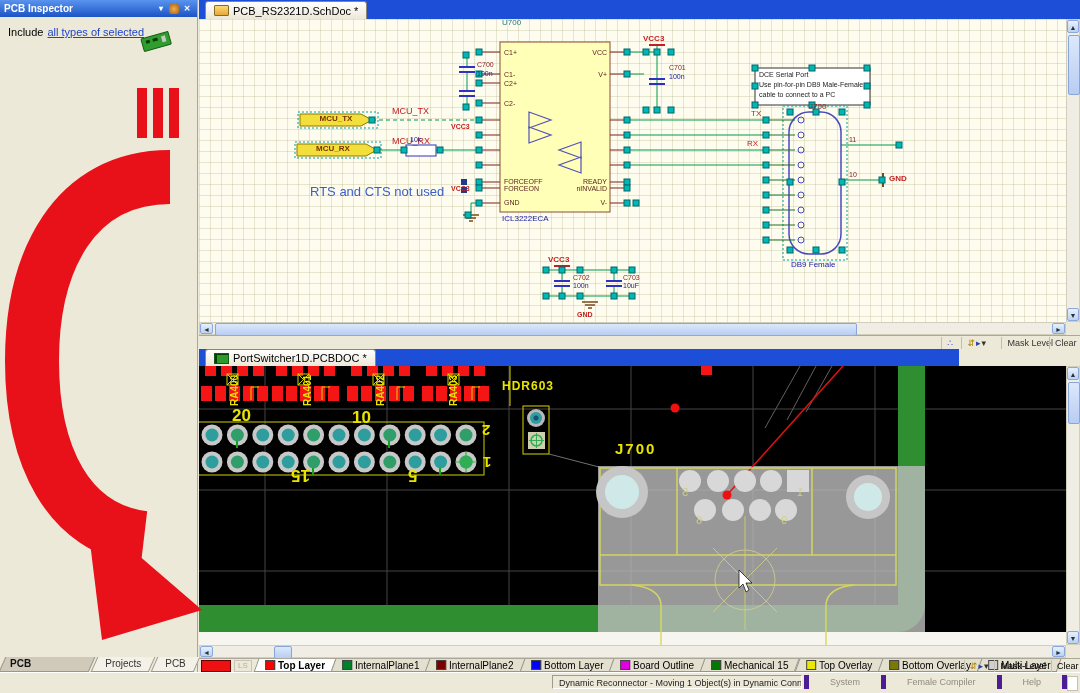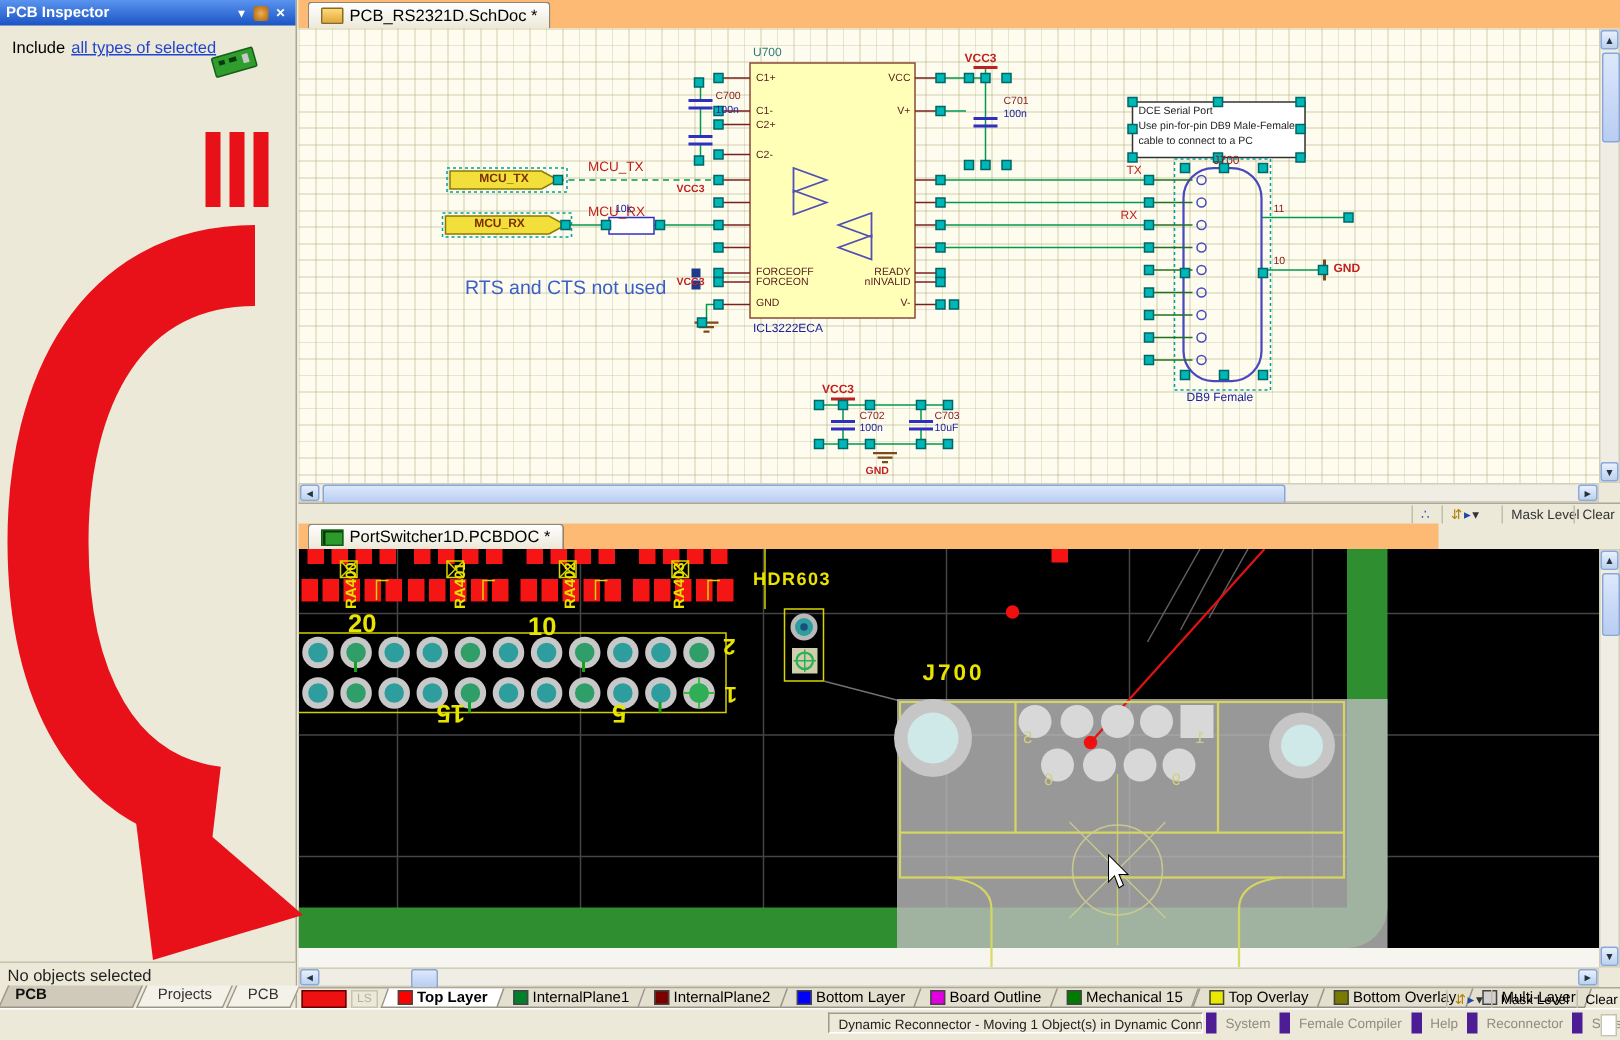--- a/index.html
+++ b/index.html
@@ -16,21 +16,21 @@
   .inc-row{position:absolute;left:8px;top:26px;font-size:11px;color:#000;}
   .inc-link{color:#2244cc;text-decoration:underline;margin-left:4px;cursor:pointer;}
   .insp-status{position:absolute;left:0;top:641px;width:197px;border-top:1px solid #c6c2b2;padding:3px 5px 0;font-size:11px;color:#222;box-sizing:border-box;background:#ece9d8;}
   .insp-tabs{position:absolute;left:2px;top:657px;height:15px;display:flex;gap:2px;}
   .itab{height:14px;padding:0 10px;font-size:10px;line-height:14px;background:#f4f2e8;border:1px solid #9a968a;border-top:none;transform:skewX(-24deg);color:#333;}
   .itab>span{display:inline-block;transform:skewX(24deg);}
   .itab.active{background:#cfcaba;font-weight:bold;color:#111;}
   #red-arrow{position:absolute;left:2px;top:86px;z-index:40;pointer-events:none;}
 
   
-  .tabbar{position:absolute;background:#fdba74;text-decoration:underline;}
+  .tabbar{position:absolute;background:#1d4ed8;text-decoration:underline;}
   .doctab{position:absolute;left:6px;top:1px;height:17px;display:flex;align-items:center;gap:4px;padding:0 8px;background:linear-gradient(#ffffff,#ece8d8);border:1px solid #8a8678;border-bottom:none;border-radius:3px 3px 0 0;font-size:11px;color:#000;}
   .folder{width:13px;height:9px;background:linear-gradient(#ffd977,#e2a93c);border:1px solid #8a6a20;border-radius:1px;}
   .boardic{width:13px;height:9px;background:#2c9b2c;border:1px solid #135c13;box-shadow:inset 2px 1px 0 #0a3a0a;}
   .hscroll{position:absolute;height:13px;background:#f0eee4;border:1px solid #d2cebc;box-sizing:border-box;}
   .vscroll{position:absolute;width:14px;background:#f0eee4;border:1px solid #d2cebc;box-sizing:border-box;}
   .sarr{position:absolute;width:13px;height:11px;background:linear-gradient(#e8f0fd,#bcd2ee);border:1px solid #8aa8dc;border-radius:2px;font-size:7px;line-height:11px;text-align:center;color:#234;box-sizing:border-box;}
   .sarr.v{width:12px;height:13px;line-height:13px;}
   .sthumb{position:absolute;background:linear-gradient(#dce8fb,#b8cdf2);border:1px solid #88a6da;border-radius:2px;}
   .strip{position:absolute;background:#ece9d8;border-top:1px solid #aca899;font-size:9px;color:#333;}
   .strip .seg{position:absolute;top:1px;height:12px;line-height:12px;border-left:1px solid #c2beae;padding:0 5px;overflow:hidden;}
@@ -57,21 +57,21 @@
   .ltab>*{transform:skewX(20deg);}
   .ltab .sw{width:8px;height:8px;border:1px solid #444;display:inline-block;}
   .ltab.active{background:#ffffff;font-weight:bold;}
   .lt-right{position:absolute;right:0;top:1px;height:12px;display:flex;align-items:center;font-size:9px;}
   .lt-right .seg{border-left:1px solid #c2beae;padding:0 5px;height:12px;line-height:12px;overflow:hidden;}
 
   
   #status-bar{position:absolute;left:0;top:672px;width:1080px;height:21px;background:#ece9d8;border-top:1px solid #fff;font-size:9px;color:#222;}
   .seg3d{position:absolute;top:2px;height:14px;line-height:14px;border:1px solid;border-color:#9e9a8c #ffffff #ffffff #9e9a8c;padding:0 6px;box-sizing:border-box;overflow:hidden;white-space:nowrap;}
   #sb-panels{position:absolute;left:804px;top:2px;height:14px;display:flex;}
-  #sb-panels span{border-left:7px solid #4c1d95;padding:0 6px;line-height:14px;color:#908c7e;white-space:nowrap;}
+  #sb-panels span{border-left:5px solid #4c1d95;padding:0 21px;line-height:14px;color:#908c7e;white-space:nowrap;}
   #sb-grip{position:absolute;right:2px;top:3px;width:9px;height:13px;background:#fff;border:1px solid #c6c2b2;}
 </style>
 </head>
 <body>
 
 <div id="app">
 
   <div id="inspector">
     <div class="ptitle">
       <span class="pt-text">PCB Inspector</span>
@@ -83,21 +83,20 @@
       <span>Include</span><a class="inc-link">all types of selected</a>
     </div>
     <svg class="abs" style="left:136px;top:26px" width="40" height="30">
       <g transform="rotate(-16 20 15)">
         <rect x="6" y="9" width="28" height="13" rx="1" fill="#2f9e2f" stroke="#156015"></rect>
         <rect x="10" y="12" width="4" height="3" fill="#0a3a0a"></rect>
         <rect x="17" y="12" width="5" height="3" fill="#0a3a0a"></rect>
         <rect x="26" y="12" width="4" height="6" fill="#c8c8c8"></rect>
       </g>
     </svg>
-    <div class="insp-status">No objects selected</div>
     <div class="insp-tabs">
         <div class="itab active"><span>PCB Inspector</span></div>
         <div class="itab"><span>Projects</span></div>
         <div class="itab"><span>PCB</span></div>
       </div>
   </div>
 
   <svg id="red-arrow" width="210" height="568" viewBox="0 0 210 568">
     <rect x="135" y="2" width="10" height="50" fill="#e81019"></rect>
     <rect x="151" y="2" width="10" height="50" fill="#e81019"></rect>
@@ -292,21 +291,21 @@
     <div class="lbl" style="left:193px;top:88px;font-size:9px;color:#c02020">MCU_TX</div>
     <div class="lbl" style="left:193px;top:118px;font-size:9px;color:#c02020">MCU_RX</div>
     <div class="lbl" style="left:552px;top:91px;font-size:8px;color:#c02020">TX</div>
     <div class="lbl" style="left:548px;top:121px;font-size:8px;color:#c02020">RX</div>
     <div class="lbl reftxt" style="left:650px;top:117px">11</div>
     <div class="lbl reftxt" style="left:650px;top:152px">10</div>
     <div class="lbl" style="left:111px;top:166px;font-size:13px;color:#3a5fc8">RTS and CTS not used</div>
     <div class="lbl" style="left:560px;top:52px;font-size:7px;color:#222">DCE Serial Port</div>
     <div class="lbl" style="left:560px;top:62px;font-size:7px;color:#222">Use pin-for-pin DB9 Male-Female</div>
     <div class="lbl" style="left:560px;top:72px;font-size:7px;color:#222">cable to connect to a PC</div>
-    <div class="lbl" style="left:303px;top:12px;font-size:8px;color:#2a7a7a">U700</div>
+    <div class="lbl" style="left:303px;top:0;font-size:8px;color:#2a7a7a">U700</div>
     <div class="lbl schtxt" style="left:303px;top:196px;font-size:8px">ICL3222ECA</div>
     <div class="lbl reftxt" style="left:610px;top:84px;font-size:8px">J700</div>
     <div class="lbl schtxt" style="left:592px;top:242px;font-size:8px">DB9 Female</div>
     <div class="lbl pwrtxt" style="left:444px;top:16px">VCC3</div>
     <div class="lbl pwrtxt" style="left:349px;top:237px">VCC3</div>
     <div class="lbl pwrtxt" style="left:252px;top:104px;font-size:7px">VCC3</div>
     <div class="lbl pwrtxt" style="left:252px;top:166px;font-size:7px">VCC3</div>
     <div class="lbl pwrtxt" style="left:690px;top:156px">GND</div>
     <div class="lbl pwrtxt" style="left:378px;top:292px;font-size:7px">GND</div>
     <div class="lbl schtxt" style="left:211px;top:117px">10k</div>

